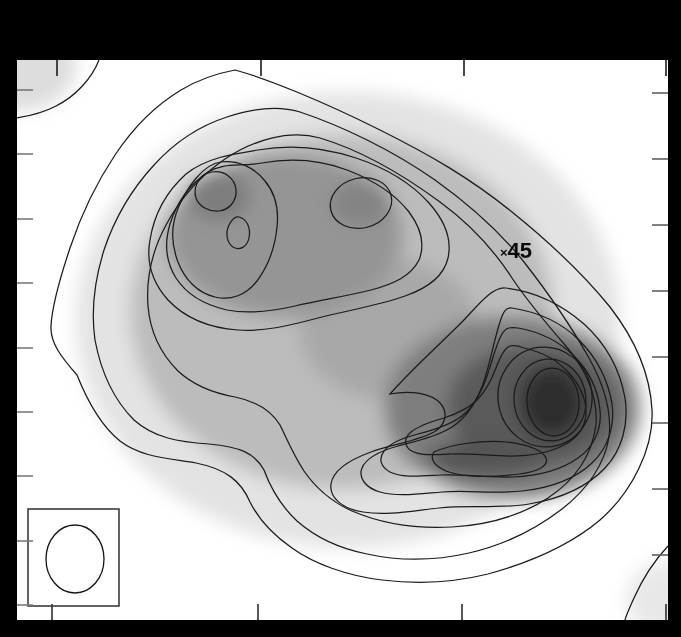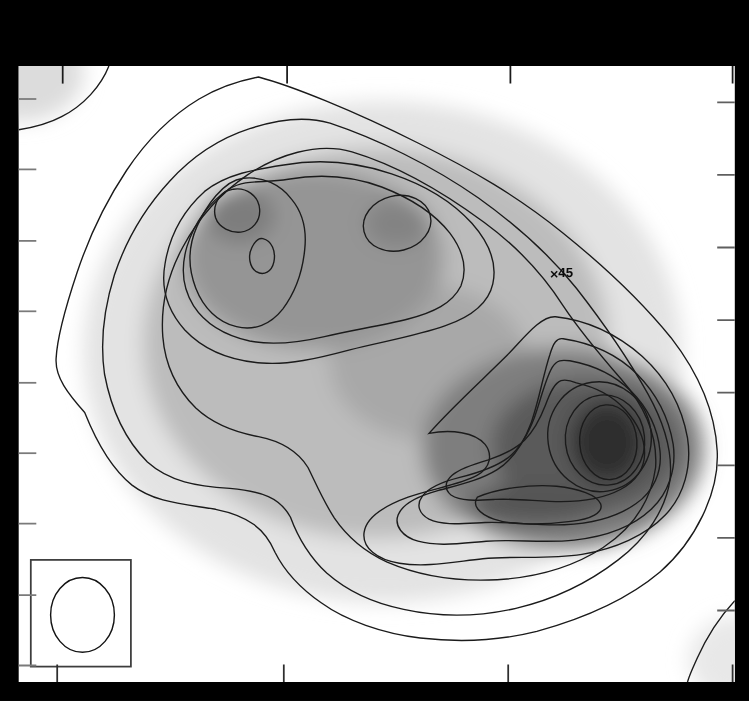--- a/index.html
+++ b/index.html
@@ -2,21 +2,21 @@
 <html><head>
 <meta charset="utf-8">
 <style>
   html,body{margin:0;padding:0;background:#000;}
   #figure{position:relative;width:681px;height:637px;background:#000;overflow:hidden;
           font-family:"Liberation Sans", sans-serif;}
   #plot-svg{position:absolute;left:0;top:0;}
   .marker{position:absolute;display:flex;align-items:center;color:#0b0b0b;
           font-family:"Liberation Sans", sans-serif;line-height:1;}
   .marker-cross{font-size:13px;font-weight:bold;margin-top:3px;}
-  .marker-label{font-size:12px;font-weight:bold;letter-spacing:0px;}
+  .marker-label{font-size:22px;font-weight:bold;letter-spacing:0px;}
 </style>
 </head>
 <body>
 
 <div id="figure">
     <svg id="plot-svg" width="681" height="637" viewBox="0 0 681 637">
       <rect x="0" y="0" width="681" height="637" fill="#000000"></rect>
       <defs>
         <clipPath id="plotclip">
           <rect x="17" y="60" width="651" height="560"></rect>

